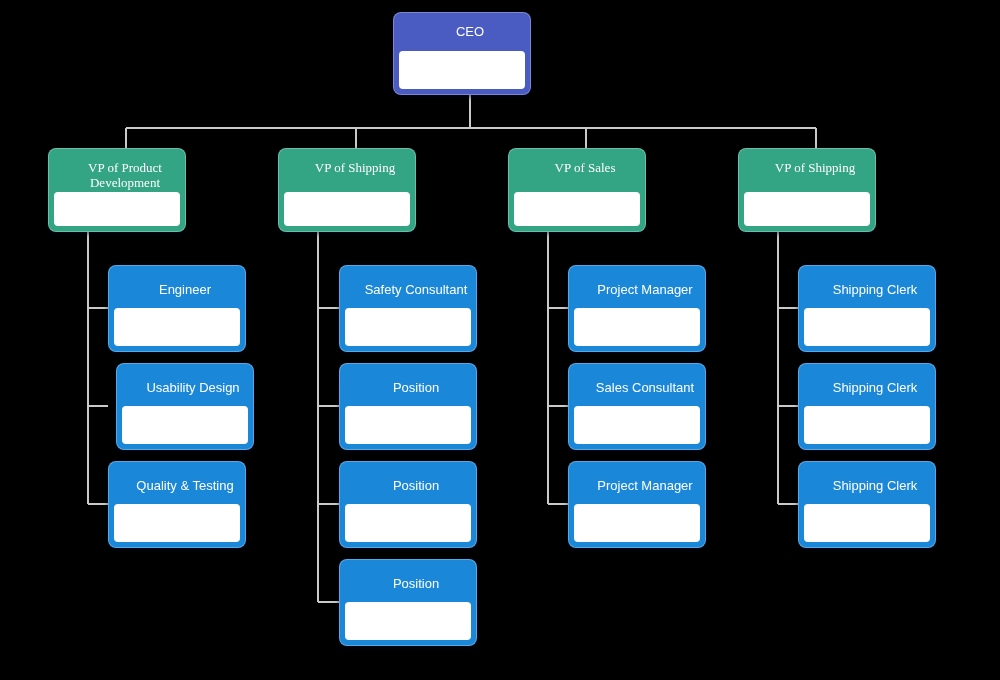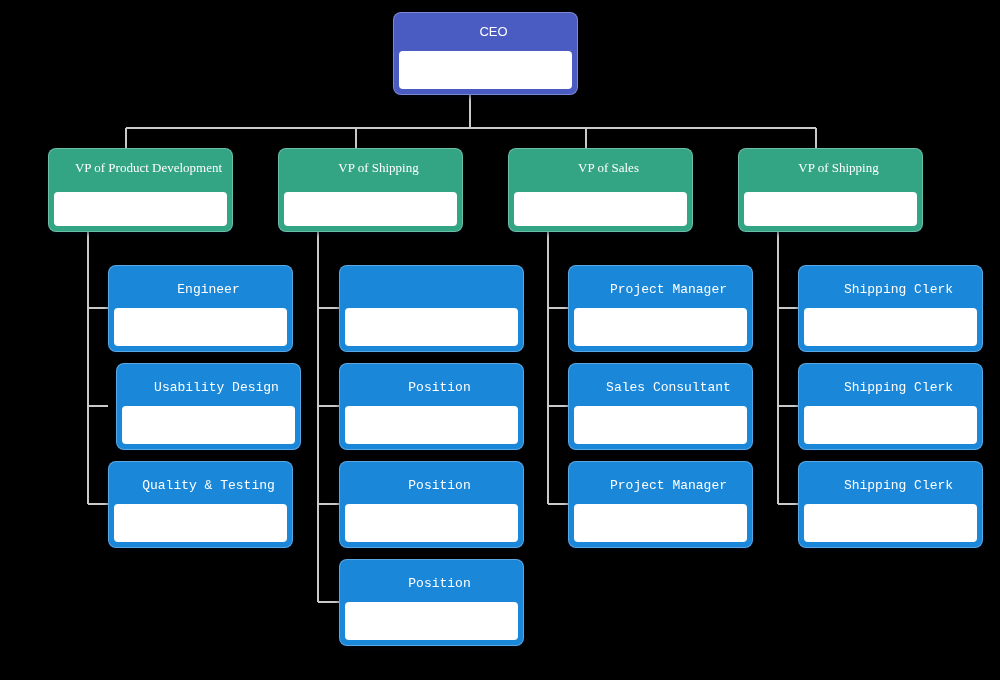--- a/index.html
+++ b/index.html
@@ -27,30 +27,30 @@
     pointer-events: none;
   }
   .connector {
     stroke: var(--connector);
     stroke-width: 2;
     fill: none;
     stroke-linejoin: round;
   }
   .node {
     position: absolute;
-    width: 185px;
+    width: 138px;
     border-radius: 8px;
     border: 1px solid rgba(255,255,255,0.28);
     box-shadow: 0 2px 4px rgba(0,10,30,0.55);
     cursor: pointer;
     padding-left: 16px;
   }
   .node.root  { background: var(--root-header); }
   .node.vp    { background: var(--vp-header); font-family: Liberation Serif, serif; }
-  .node.child { background: var(--child-header); font-family: Liberation Mono, monospace; }
+  .node.child { background: var(--child-header); }
   .node-label {
     color: #ffffff;
     font-size: 13px;
     line-height: 15px;
     text-align: center;
     padding: 11px 8px 0;
   }
   .node.child .node-label { padding-top: 16px; }
   .node-body {
     position: absolute;
@@ -104,20 +104,21 @@
   <div class="node child" style="left:108px; top:363px; height:87px;margin-left:8px;">
     <div class="node-label">Usability Design</div>
     <div class="node-body"></div>
   </div>
   <div class="node child" style="left:108px; top:461px; height:87px;">
     <div class="node-label">Quality &amp; Testing</div>
     <div class="node-body"></div>
   </div>
 
   <div class="node child" style="left:339px; top:265px; height:87px;">
+    <div class="node-label">Safety Consultant</div>
     <div class="node-body"></div>
   </div>
   <div class="node child" style="left:339px; top:363px; height:87px;">
     <div class="node-label">Position</div>
     <div class="node-body"></div>
   </div>
   <div class="node child" style="left:339px; top:461px; height:87px;">
     <div class="node-label">Position</div>
     <div class="node-body"></div>
   </div>

